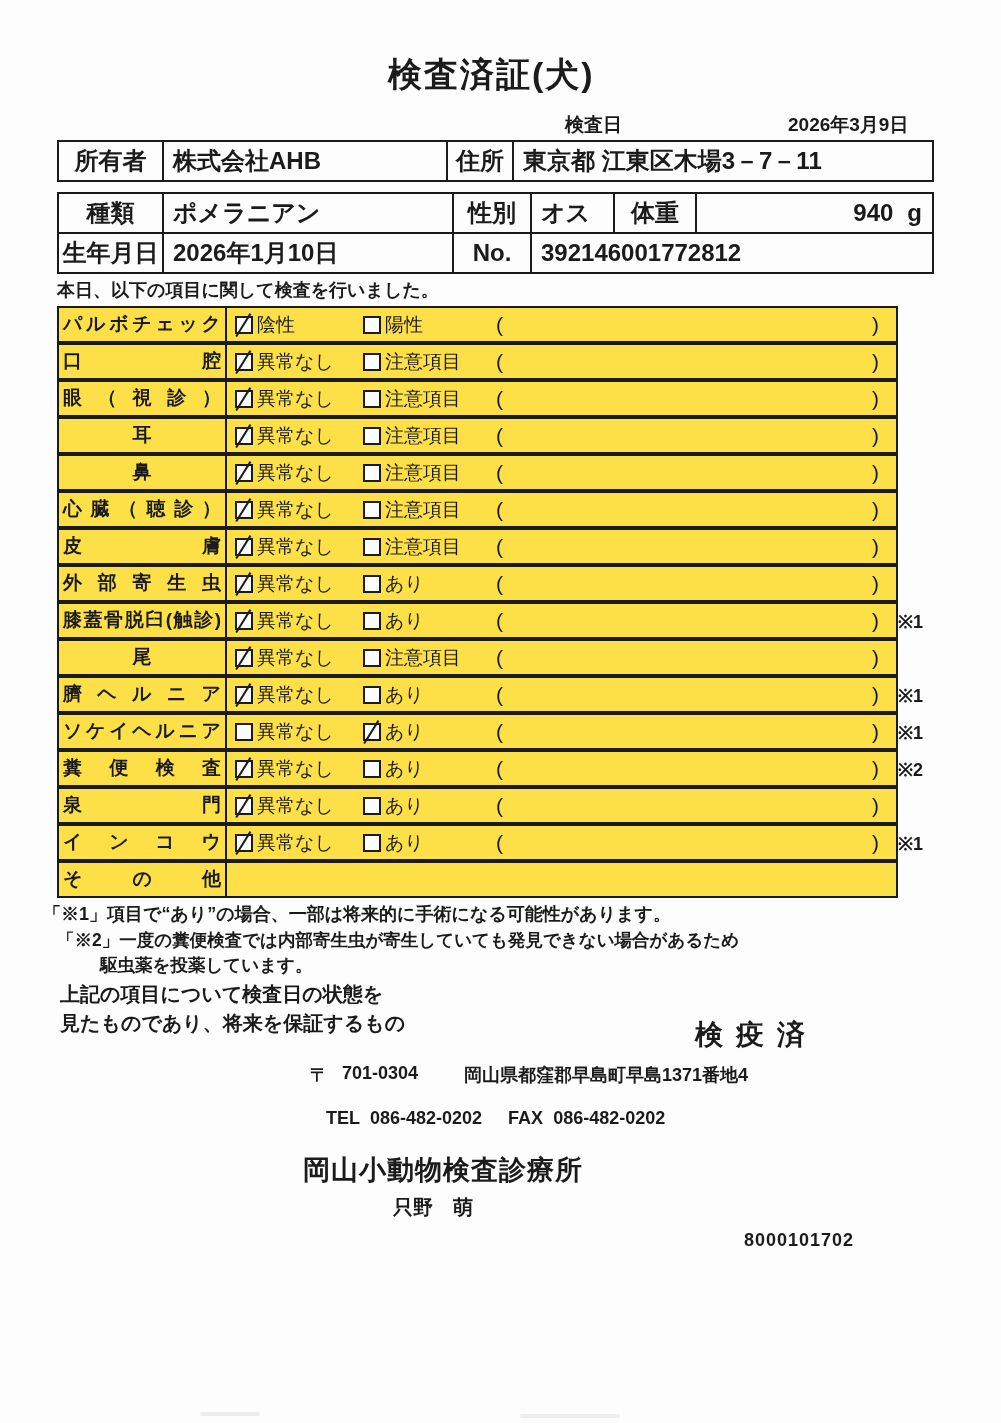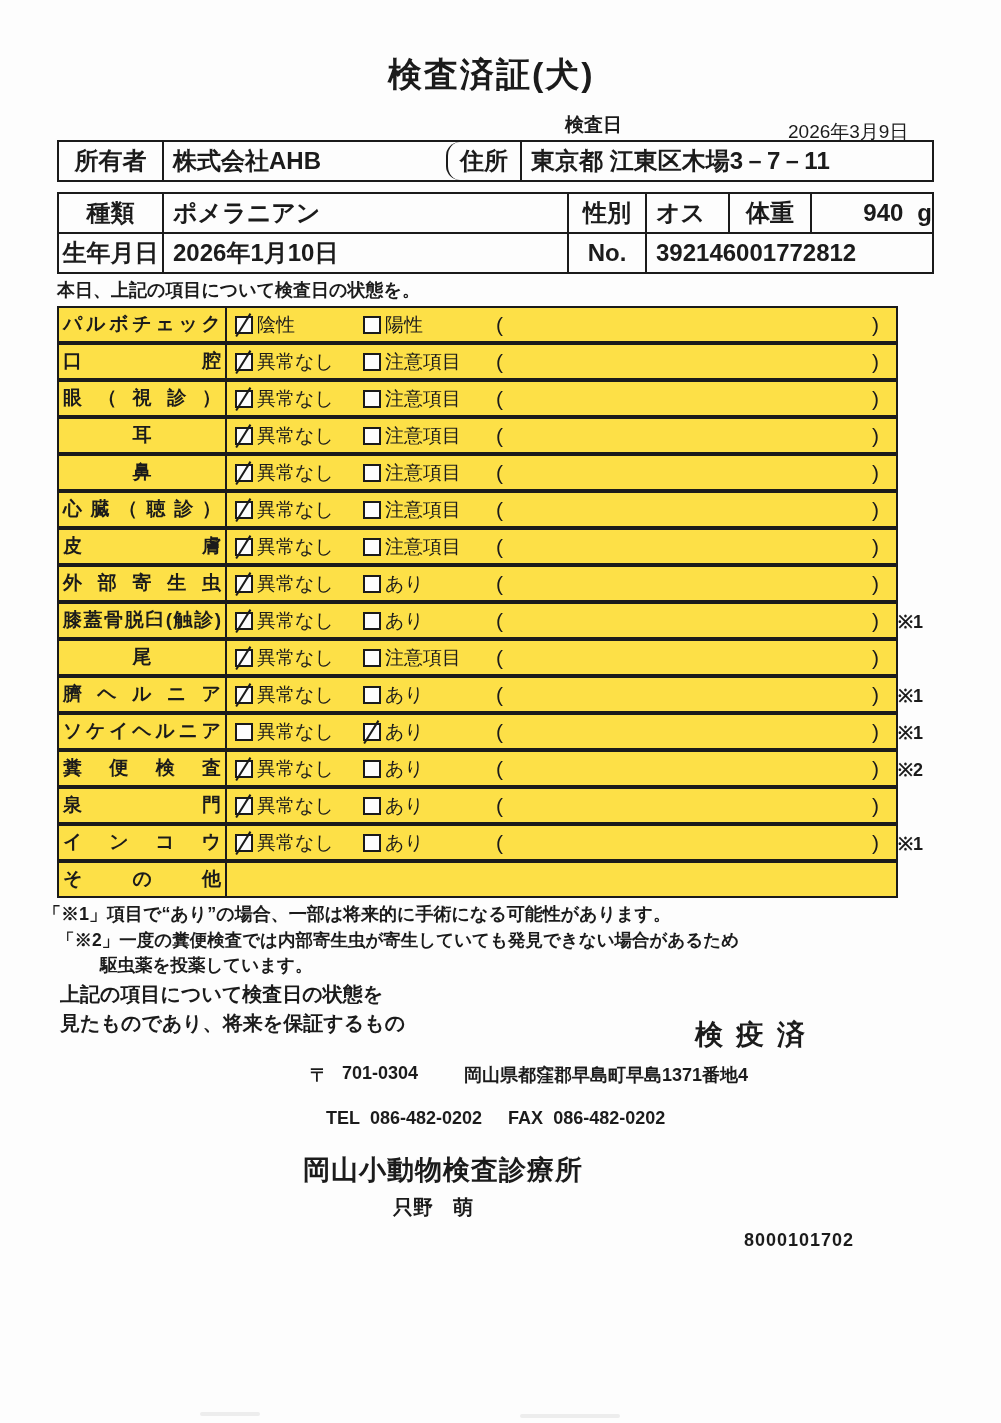--- a/index.html
+++ b/index.html
@@ -11,38 +11,38 @@
     position:relative;
     overflow:hidden;
   }
   .abs{position:absolute;}
 
   
   .doc-title{left:388px;top:52px;font-size:34px;font-weight:700;letter-spacing:2px;}
 
   
   .insp-label{left:565px;top:112px;font-size:19px;font-weight:700;}
-  .insp-date{left:788px;top:112px;font-size:19px;font-weight:400;margin-top:7px;}
+  .insp-date{left:788px;top:112px;font-size:19px;font-weight:700;}
 
   
   .btable{border:2px solid #1b1b1b;box-sizing:border-box;display:flex;flex-direction:column;background:#fdfdfd;}
   .brow{display:flex;flex:1;}
   .brow + .brow{border-top:2px solid #1b1b1b;}
   .cell{box-sizing:border-box;display:flex;align-items:center;font-size:24px;font-weight:600;}
   .cell + .cell{border-left:2px solid #1b1b1b;}
   .cell.hd{justify-content:center;}
   .cell.val{padding-left:9px;justify-content:flex-start;}
   .cell.grow{flex:1;}
 
   .owner-table{left:57px;top:140px;width:877px;height:42px;}
   .pet-table{left:57px;top:192px;width:877px;height:82px;}
 
-  .w103{width:103px;} .w332{width:284px;} .w86{width:74px;border-radius:14px;}
-  .w345{width:405px;} .w78{width:78px;} .w83{width:83px;} .w82{width:82px;}
-  .weight-cell{flex:1;justify-content:flex-end;gap:14px;}
+  .w103{width:103px;} .w332{width:284px;} .w86{width:66px;}
+  .w345{width:290px;} .w78{width:78px;} .w83{width:83px;} .w82{width:82px;}
+  .weight-cell{flex:1;justify-content:flex-end;padding-right:10px;gap:14px;}
 
   .intro{left:57px;top:278px;font-size:18px;font-weight:700;}
 
   
   .checklist{left:57px;top:306px;width:841px;}
   .chk-row{
     box-sizing:border-box;border:2px solid #1b1b1b;height:37px;
     display:flex;background:#fde047;position:relative;
   }
   .row-label{
@@ -124,21 +124,21 @@
     </div>
   </div>
   <div class="brow">
     <div class="cell hd w103">生年月日</div>
     <div class="cell val w345">2026年1月10日</div>
     <div class="cell hd w78">No.</div>
     <div class="cell val grow">392146001772812</div>
   </div>
 </div>
 
-<div class="abs intro">本日、上記の項目について検査日の状態を。</div>
+<div class="abs intro">本日、以下の項目に関して検査を行いました。</div>
 
 <div class="abs checklist">
   <div>
       <div class="chk-row">
     <div class="row-label">パルボチェック</div>
     <div class="row-content">
       <span class="opt opt1">
         <span class="cb checked"></span>
         <span class="opt-label">陰性</span>
       </span>

